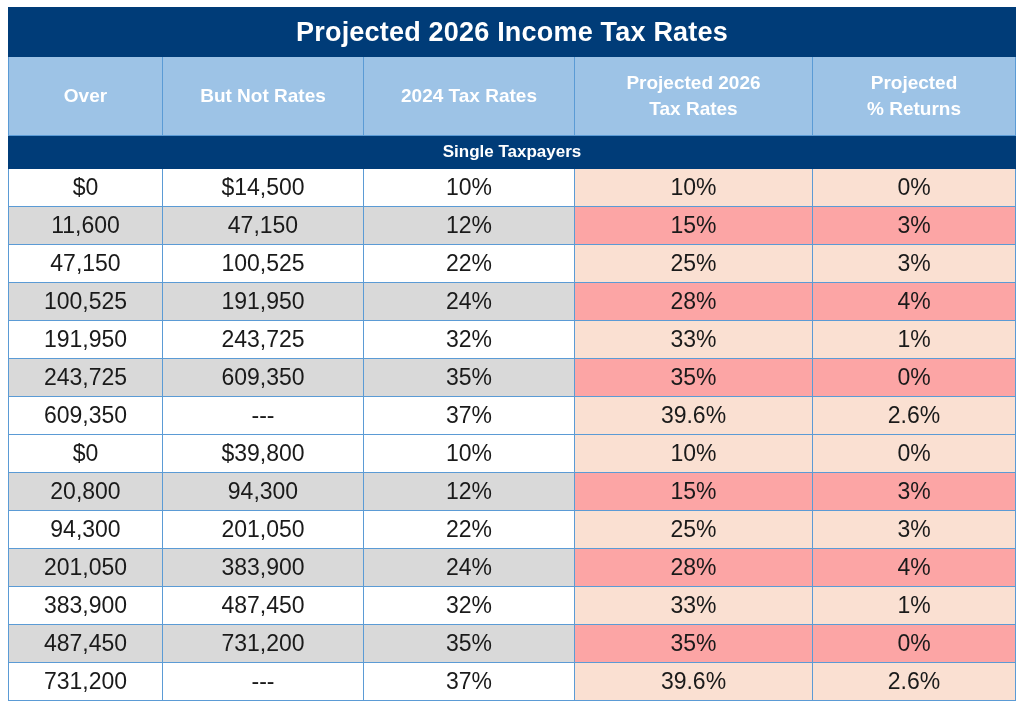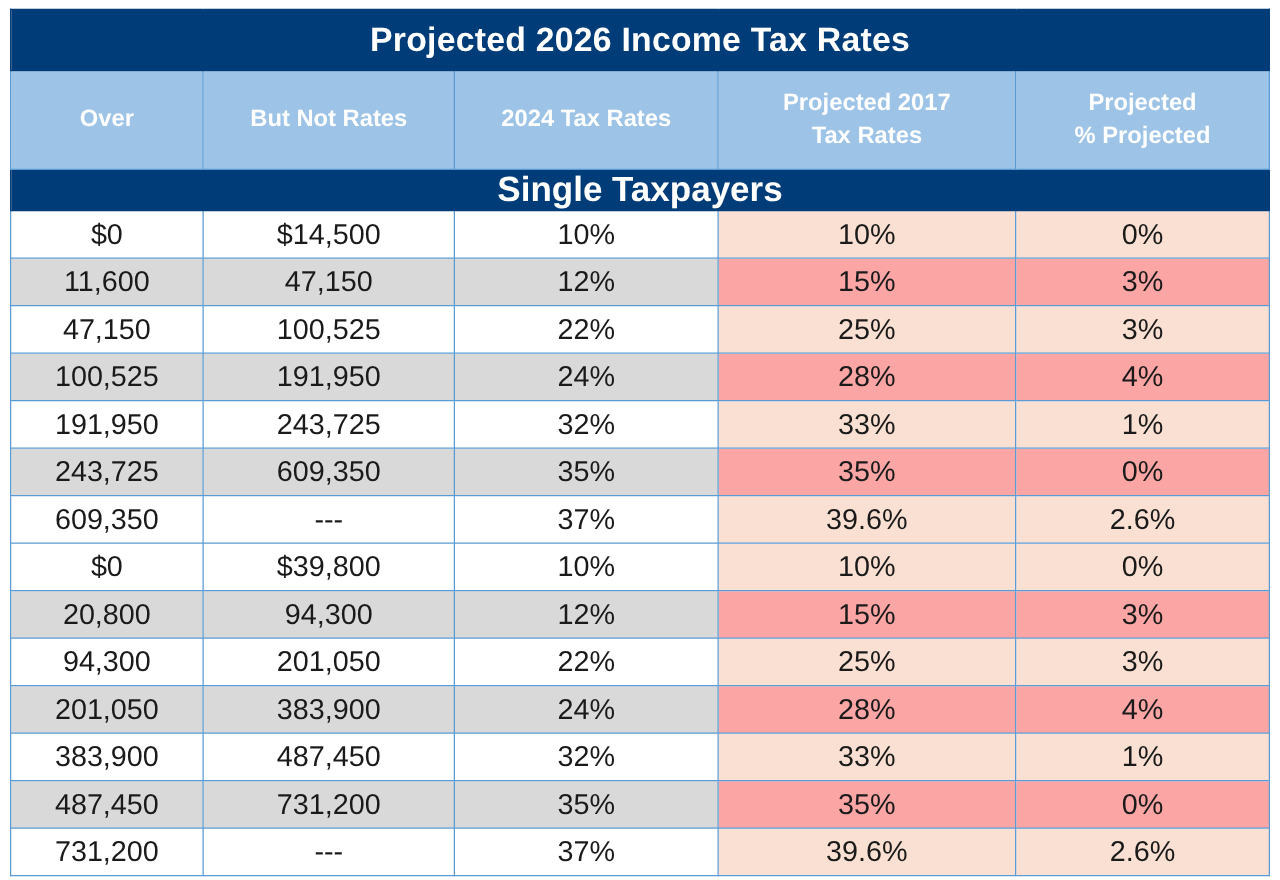--- a/index.html
+++ b/index.html
@@ -55,21 +55,21 @@
     color: #ffffff;
     font-size: 19px;
     font-weight: bold;
     height: 78px;
     line-height: 1.38;
     padding: 0 4px;
   }
   .section-cell {
     background: #003C78;
     color: #ffffff;
-    font-size: 28px;
+    font-size: 17px;
     font-weight: bold;
     height: 32px;
     border: 1px solid #003C78 !important;
   }
   .data-cell {
     font-size: 23px;
     color: #1a1a1a;
     height: 37px;
     background: #ffffff;
   }
@@ -98,26 +98,26 @@
         <td class="colhead-cell">
           <span class="hdr-line">Over</span>
         </td>
         <td class="colhead-cell">
           <span class="hdr-line">But Not Rates</span>
         </td>
         <td class="colhead-cell">
           <span class="hdr-line">2024 Tax Rates</span>
         </td>
         <td class="colhead-cell">
-          <span class="hdr-line">Projected 2017</span>
+          <span class="hdr-line">Projected 2026</span>
           <span class="hdr-line">Tax Rates</span>
         </td>
         <td class="colhead-cell">
           <span class="hdr-line">Projected</span>
-          <span class="hdr-line">% Projected</span>
+          <span class="hdr-line">% Returns</span>
         </td>
       </tr>
 
       <tr>
         <td class="section-cell" colspan="5">Single Taxpayers</td>
       </tr>
       <tr>
         <td class="data-cell">$0</td>
         <td class="data-cell">$14,500</td>
         <td class="data-cell">10%</td>

